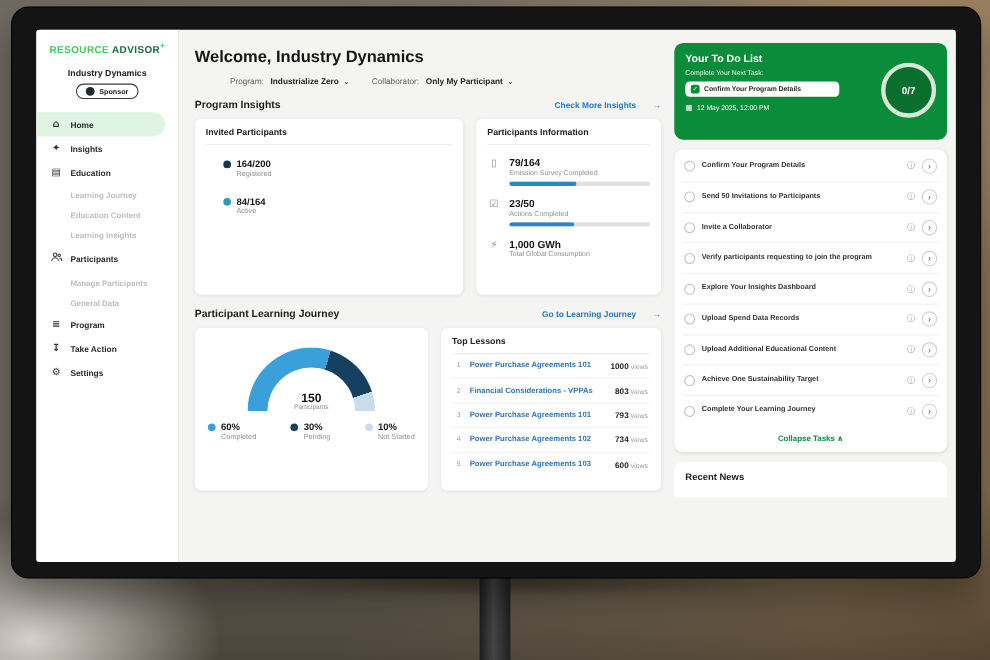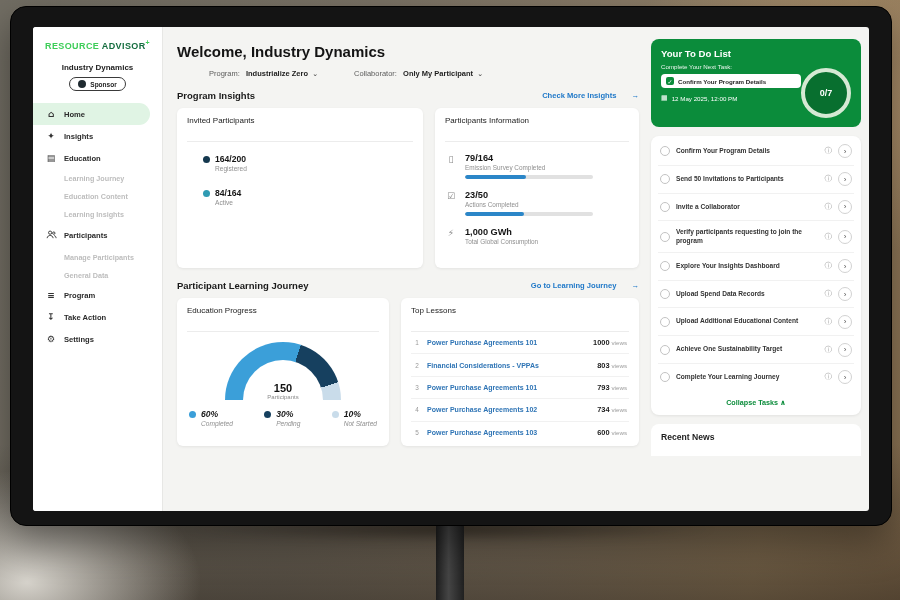--- a/index.html
+++ b/index.html
@@ -33,30 +33,30 @@
   .nav{margin-top:12px;}
   .nav-item{display:flex;align-items:center;gap:7px;padding:6px 12px;font-size:7.6px;
     font-weight:700;color:#2b2b2b;cursor:pointer;}
   .nav-item.active{background:#e0f4e4;border-radius:0 13px 13px 0;margin-right:12px;}
   .nav-ico{width:12px;font-size:9px;text-align:center;color:#333;font-family:"DejaVu Sans",sans-serif;}
   .nav-sub{padding:4.5px 12px 4.5px 31px;font-size:7.2px;font-weight:600;color:#bdbdbd;cursor:pointer;}
 
   
   .main{flex:1;min-width:0;padding:10px 12px 0 14px;box-sizing:border-box;}
   h1{margin:6px 0 0;font-size:15px;font-weight:800;color:#141414;}
-  .filters{display:flex;gap:36px;align-items:center;margin-top:9px;font-size:7.5px;color:#5c5c5c;padding-left:32px;}
+  .filters{display:flex;gap:20px;align-items:center;margin-top:9px;font-size:7.5px;color:#5c5c5c;padding-left:32px;}
   .fval{font-weight:800;color:#1d1d1d;margin-left:4px;cursor:pointer;}
   .chev{font-size:7px;color:#333;margin-left:2px;cursor:pointer;font-family:"DejaVu Sans",sans-serif;}
   .section-head{display:flex;justify-content:space-between;align-items:center;margin:12px 0 7px;}
   .section-head h2{margin:0;font-size:9.5px;font-weight:800;color:#1a1a1a;}
   .link{color:#1f78c8;font-size:7.6px;font-weight:800;cursor:pointer;display:flex;align-items:center;gap:15px;}
   .row{display:flex;gap:12px;}
   .card{background:#fff;border-radius:6px;box-shadow:0 1px 3px rgba(0,0,0,0.07);
     padding:8px 10px;box-sizing:border-box;}
-  .card-title{font-size:8px;font-weight:400;color:#222;padding-bottom:16px;border-bottom:1px solid #ececec;}
+  .card-title{font-size:8px;font-weight:700;color:#222;padding-bottom:6px;border-bottom:1px solid #ececec;}
   .card1{width:246px;height:160px;}
   .card2{flex:1;height:160px;}
   .card3{width:212px;height:148px;}
   .card4{flex:1;height:148px;}
 
   
   .donut-wrap{display:flex;align-items:center;margin-top:12px;}
   .donut{position:relative;width:94px;height:94px;margin-left:4px;flex-shrink:0;}
   .donut-ring{position:absolute;inset:0;border-radius:50%;}
   .donut-spacer{position:absolute;inset:10px;border-radius:50%;background:#fff;}
@@ -79,44 +79,44 @@
   .bar{width:128px;height:4px;border-radius:2px;background:#e1e1e1;margin-top:4px;overflow:hidden;}
   .bar-fill{height:100%;border-radius:2px;background:#2b86c8;}
 
   
   .gauge{position:relative;width:116px;height:58px;overflow:hidden;margin:10px auto 0;}
   .gauge-arc{position:absolute;left:0;top:0;width:116px;height:116px;border-radius:50%;}
   .gauge-hole{position:absolute;left:18px;top:18px;width:80px;height:80px;border-radius:50%;background:#fff;}
   .gauge-center{position:absolute;left:0;right:0;bottom:0;text-align:center;}
   .gauge-val{font-size:11px;font-weight:800;color:#111;}
   .gauge-lab{font-size:6px;color:#8b8b8b;}
-  .glegend{display:flex;justify-content:space-between;margin-top:9px;padding:0 2px;font-style:italic;}
+  .glegend{display:flex;justify-content:space-between;margin-top:9px;padding:0 2px;}
 
   
   .lesson{display:flex;align-items:center;gap:6px;padding:6.2px 2px;border-bottom:1px solid #f1f1f1;}
   .lesson:last-child{border-bottom:none;}
   .lesson-rank{font-size:6.4px;color:#9a9a9a;width:8px;text-align:center;}
   .lesson-title{flex:1;font-size:7px;font-weight:700;color:#2e74b5;cursor:pointer;}
   .lesson-views{font-size:7.4px;font-weight:800;color:#1c1c1c;}
   .lesson-unit{font-size:6.2px;color:#9a9a9a;font-weight:400;margin-left:2px;}
 
   
-  .right{width:218px;flex-shrink:0;padding:12px 8px 0 0;box-sizing:border-box;}
+  .right{width:256px;flex-shrink:0;padding:12px 8px 0 0;box-sizing:border-box;}
   .todo-green{position:relative;background:#0b8c3b;border-radius:8px;padding:9px 10px;
     color:#fff;height:88px;box-sizing:border-box;}
   .todo-title{font-size:9.6px;font-weight:800;}
   .todo-sub{font-size:6.2px;opacity:.92;margin-top:4px;}
   .next-task{margin-top:4px;width:140px;background:#fff;border-radius:4px;padding:3px 5px;
     display:flex;align-items:center;gap:4px;box-sizing:border-box;cursor:pointer;}
   .next-check{width:8px;height:8px;border-radius:2px;background:#0b8c3b;color:#fff;font-size:6px;
     display:flex;align-items:center;justify-content:center;flex-shrink:0;}
   .next-label{font-size:6.2px;font-weight:700;color:#1d1d1d;}
   .todo-date{margin-top:6px;font-size:6.2px;display:flex;align-items:center;gap:4px;}
   .cal-ico{font-size:7px;font-family:"DejaVu Sans",sans-serif;}
-  .ring{position:absolute;right:10px;top:29px;width:42px;height:42px;border-radius:50%;
+  .ring{position:absolute;right:10px;top:18px;width:42px;height:42px;border-radius:50%;
     background:#086f2f;border:4px solid #d5e9d4;display:flex;align-items:center;justify-content:center;
     font-size:9px;font-weight:800;color:#fff;}
   .tasks{background:#fff;border-radius:8px;margin-top:9px;padding:2px 7px;box-shadow:0 1px 3px rgba(0,0,0,0.08);}
   .task{display:flex;align-items:center;gap:6px;padding:6.4px 2px;border-bottom:1px solid #f1f1f1;cursor:pointer;}
   .task-check{width:10px;height:10px;border:1.3px solid #c3c3c3;border-radius:50%;flex-shrink:0;box-sizing:border-box;}
   .task-label{flex:1;font-size:6.6px;font-weight:600;color:#333;line-height:1.35;}
   .task-info{font-size:7.5px;color:#9c9c9c;font-family:"DejaVu Sans",sans-serif;cursor:pointer;}
   .task-chev{width:12px;height:12px;border:1px solid #d2d2d2;border-radius:50%;display:flex;
     align-items:center;justify-content:center;font-size:8px;color:#555;flex-shrink:0;cursor:pointer;}
   .collapse{text-align:center;padding:7px 0 6px;font-size:7.2px;font-weight:800;color:#0b8c3b;cursor:pointer;}
@@ -268,21 +268,20 @@
         <h2>Participant Learning Journey</h2>
         <div class="link">
           <span>Go to Learning Journey</span>
           <span>→</span>
         </div>
       </div>
 
       <div class="row">
 
         <div class="card card3">
-          <div class="card-title">Education Progress</div>
           <div class="gauge">
             <div class="gauge-arc" style="background: conic-gradient(from 270deg, rgb(59, 159, 217) 0deg, rgb(59, 159, 217) 108deg, rgb(22, 64, 95) 108deg, rgb(22, 64, 95) 162deg, rgb(201, 220, 234) 162deg, rgb(201, 220, 234) 180deg, transparent 180deg, transparent 360deg);"></div>
             <div class="gauge-hole"></div>
             <div class="gauge-center">
               <div class="gauge-val">150</div>
               <div class="gauge-lab">Participants</div>
             </div>
           </div>
           <div class="glegend">
             <div>

